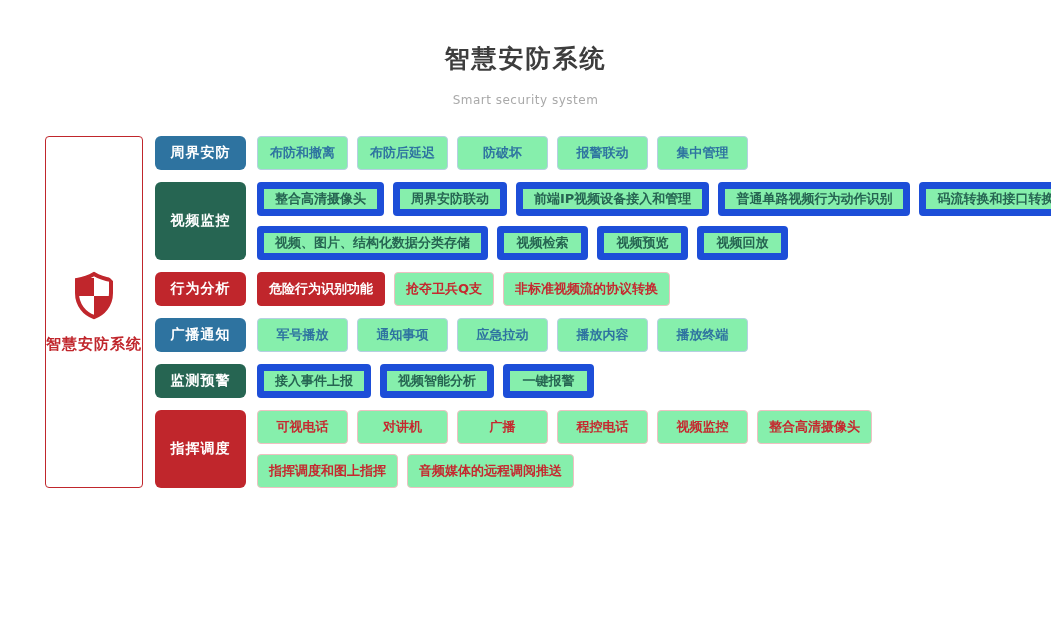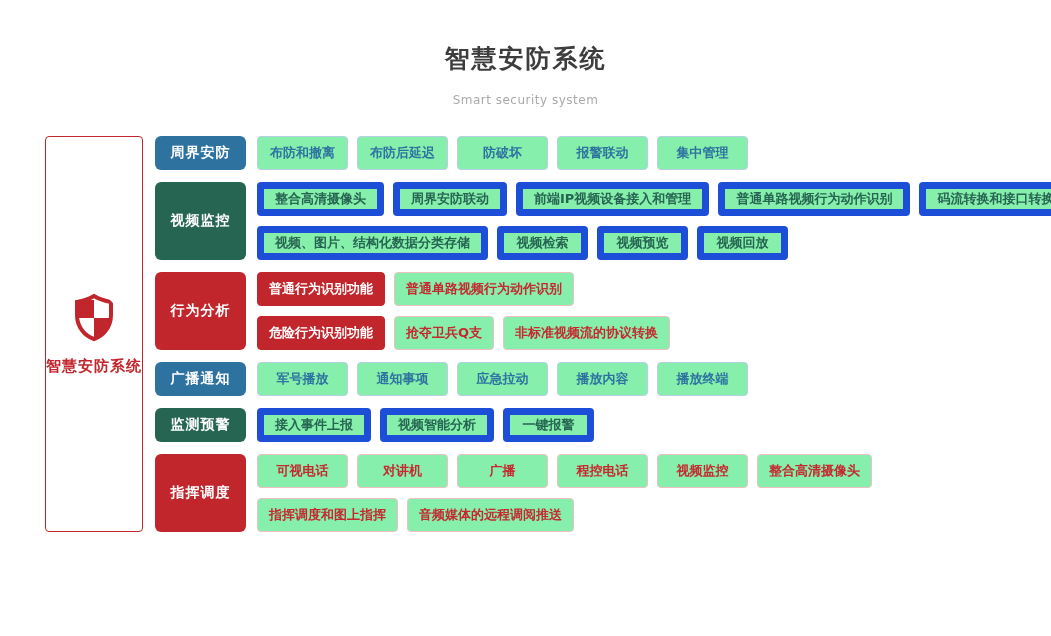--- a/index.html
+++ b/index.html
@@ -99,24 +99,20 @@
             <div class="item green">视频检索</div>
             <div class="item green">视频预览</div>
             <div class="item green">视频回放</div>
           </div>
         </div>
   </div>
       <div class="row">
     <div class="cat red">行为分析</div>
     <div class="lines">
           <div class="line">
-            <div class="item red filled">普通行为识别功能</div>
-            <div class="item red">普通单路视频行为动作识别</div>
-          </div>
-          <div class="line">
             <div class="item red filled">危险行为识别功能</div>
             <div class="item red">抢夺卫兵Q支</div>
             <div class="item red">非标准视频流的协议转换</div>
           </div>
         </div>
   </div>
       <div class="row">
     <div class="cat blue">广播通知</div>
     <div class="lines">
           <div class="line">

